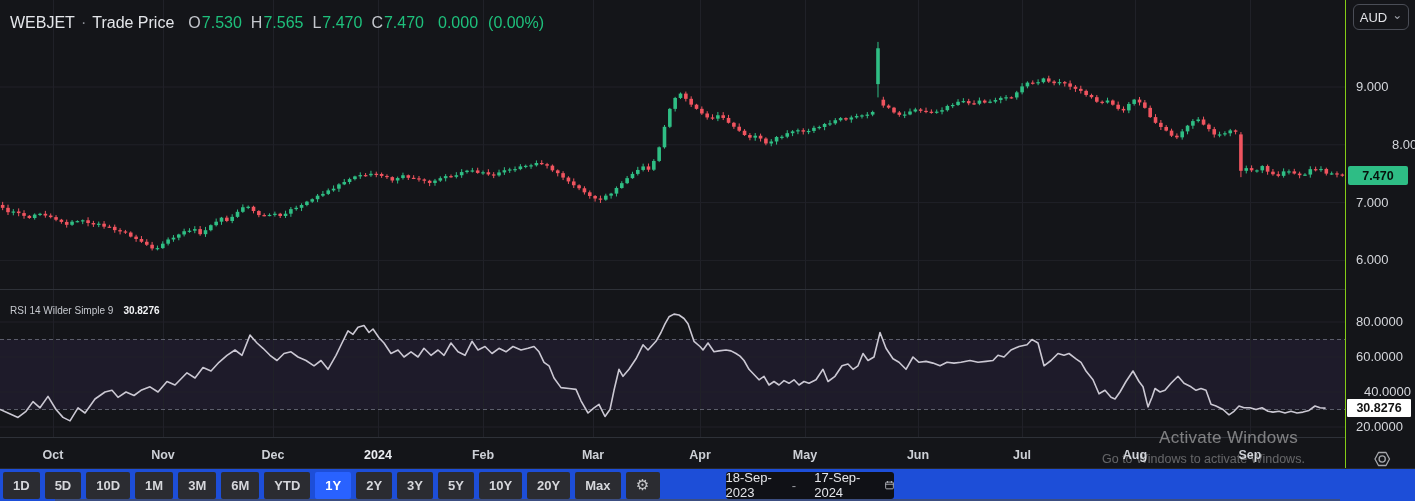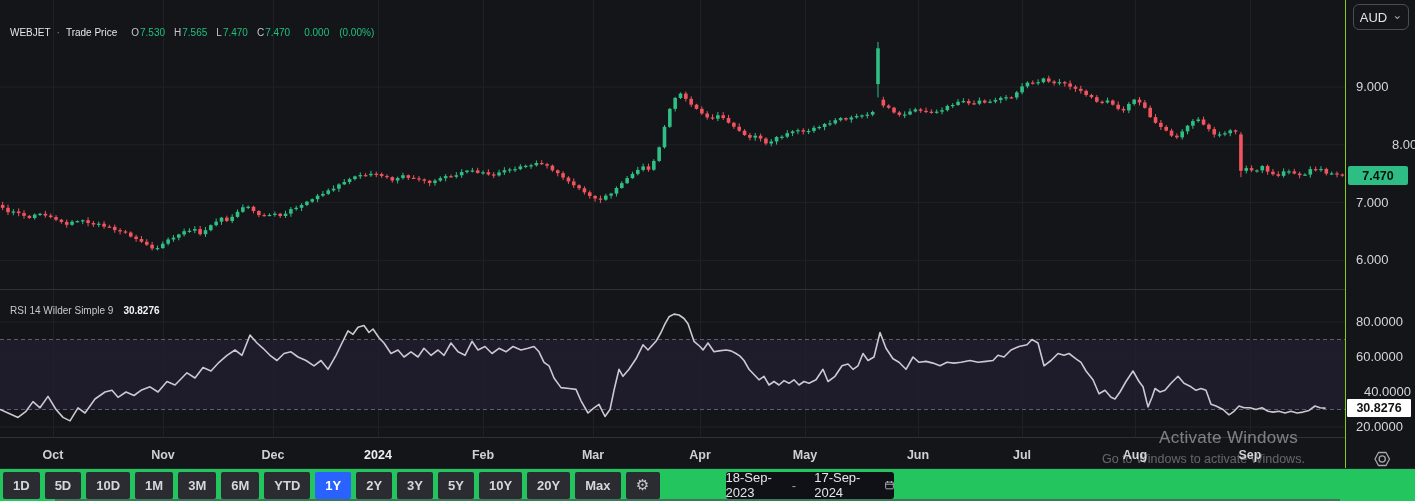--- a/index.html
+++ b/index.html
@@ -5,22 +5,22 @@
   * { margin:0; padding:0; box-sizing:border-box; }
   html,body { background:#0c0d10; }
   #app {
     position:relative; width:1415px; height:501px; overflow:hidden;
     background:#141519; font-family:"Liberation Sans", sans-serif;
     -webkit-font-smoothing:antialiased;
   }
   #plot { position:absolute; left:0; top:0; }
   
   .price-header {
-    position:absolute; left:10px; top:23px; height:18px; display:flex; align-items:center;
-    font-size:10px; color:#e4e6ea; white-space:nowrap; gap:4px;
+    position:absolute; left:10px; top:14px; height:18px; display:flex; align-items:center;
+    font-size:16px; color:#e4e6ea; white-space:nowrap; gap:4px;
   }
   .price-header .series { color:#e4e6ea; }
   .price-header .sep { color:#8a8d94; margin:0 2px; }
   .ohlc { display:flex; gap:9px; margin-left:10px; }
   .ohlc .pair { display:flex; gap:1px; }
   .ohlc .k { color:#c4c7cd; }
   .ohlc .v { color:#1ec07c; }
   .chg { color:#1ec07c; margin-left:6px; }
   .chg.first { margin-left:10px; }
   .rsi-header {
@@ -54,21 +54,21 @@
     display:flex; align-items:center; justify-content:center;
   }
   .hexwrap { position:absolute; left:20px; top:444px; width:30px; height:30px; cursor:pointer; }
   
   .watermark { position:absolute; pointer-events:none; color:rgba(255,255,255,0.45); }
   .wm1 { left:1159px; top:428px; font-size:17px; font-weight:300; letter-spacing:0.3px; }
   .wm2 { left:1102px; top:452px; font-size:12.5px; font-weight:300; color:rgba(255,255,255,0.34); }
   
   .toolbar {
     position:absolute; left:0; top:468px; width:1415px; height:33px;
-    background:#22c55e; border-top:1px solid #26272c; display:flex; align-items:center;
+    background:#1d4ed8; border-top:1px solid #26272c; display:flex; align-items:center;
   }
   #ranges { display:flex; align-items:center; gap:5px; margin-left:3px; }
   .rbtn {
     height:27px; padding:0 10px; border:none; border-radius:2px; background:#2b2c31;
     color:#d6d7db; font-size:13px; font-weight:600; font-family:"Liberation Sans",sans-serif;
     display:flex; align-items:center; cursor:pointer;
   }
   .rbtn.active { background:#2962ff; color:#ffffff; }
   .gearbtn {
     height:27px; width:34px; margin-left:5px; border:none; border-radius:2px; background:#2b2c31;

